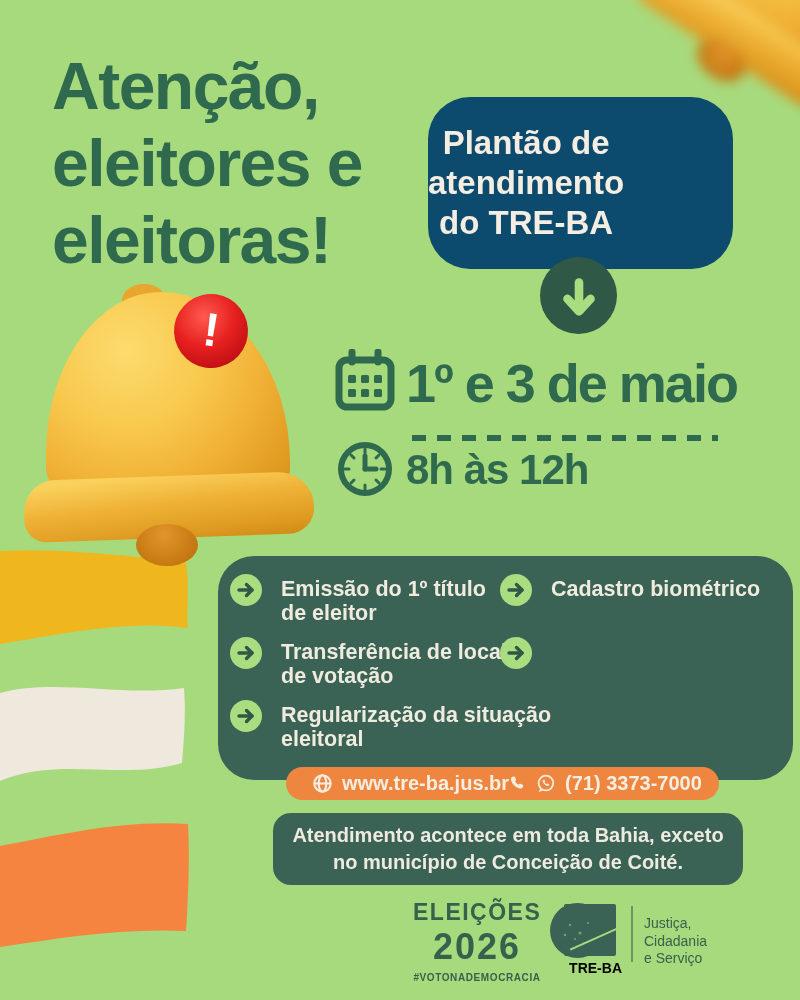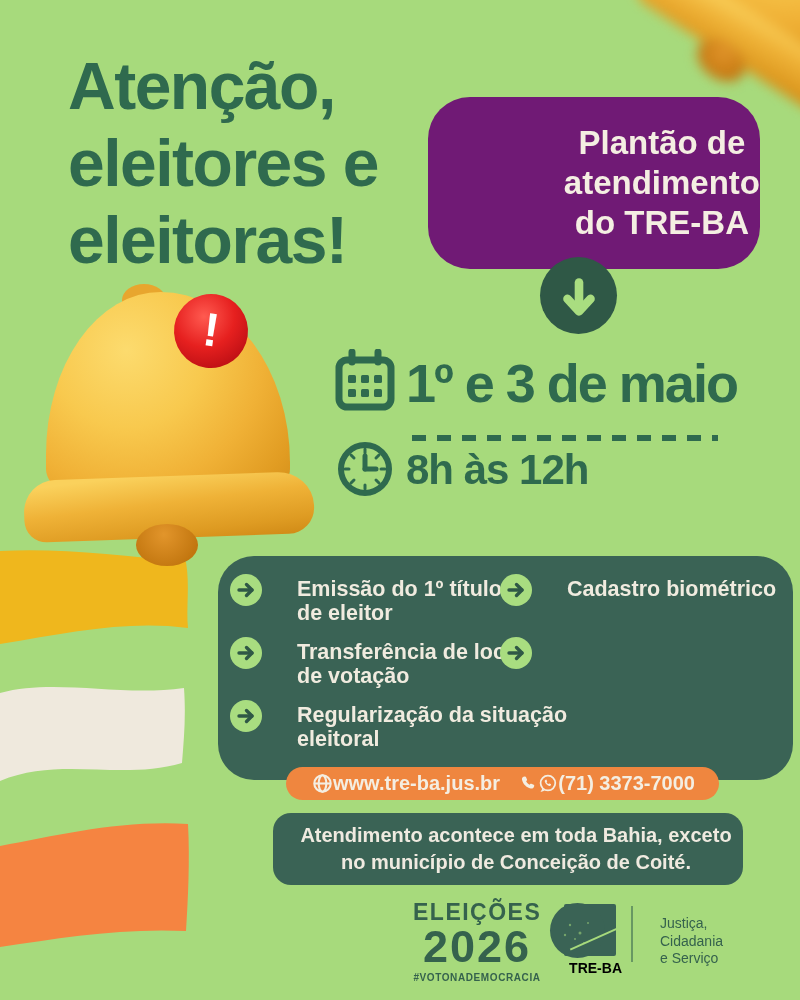--- a/index.html
+++ b/index.html
@@ -1,29 +1,29 @@
 <!DOCTYPE html>
 <html><head>
 <meta charset="utf-8">
 <style>
   * { margin:0; padding:0; box-sizing:border-box; }
   html,body { width:800px; height:1000px; }
   body { font-family:"Liberation Sans", sans-serif; }
   .poster { position:relative; width:800px; height:1000px; background:#A7DA7C; overflow:hidden; }
-  .prelined { white-space:pre-line;margin-left:16px; }
+  .prelined { white-space:pre-line; }
 
   
   .title { position:absolute; left:52px; top:48px; width:400px;
            font-size:66px; line-height:77px; font-weight:700; letter-spacing:-1.5px;
            color:#2F6A4E; z-index:6; }
 
   
-  .banner { position:absolute; left:428px; top:97px; width:332px; height:172px;
-            background:#701a75; border-radius:42px; z-index:3;
-            display:flex; align-items:center; justify-content:flex-end; }
+  .banner { position:absolute; left:428px; top:97px; width:305px; height:172px;
+            background:#0c4a6e; border-radius:42px; z-index:3;
+            display:flex; align-items:center; justify-content:flex-start; }
   .banner-text { font-size:33px; line-height:40px; font-weight:700; color:#F4EEE2;
                  text-align:center; }
   .arrow-circle { position:absolute; left:540px; top:257px; width:77px; height:77px;
                   border-radius:50%; background:#2F5846; z-index:4;
                   display:flex; align-items:center; justify-content:center; }
 
   
   .calendar-wrap { position:absolute; left:334px; top:349px; z-index:5; }
   .date-text { position:absolute; left:406px; top:352px; font-size:54px; font-weight:700;
                letter-spacing:-2px; color:#2F6A4E; z-index:5; white-space:nowrap; }
@@ -43,35 +43,35 @@
   .s2 { left:500px; top:574px; }
   .s3 { left:230px; top:637px; }
   .s4 { left:500px; top:637px; }
   .s5 { left:230px; top:700px; }
 
   
   .contact-pill { position:absolute; left:286px; top:767px; width:433px; height:33px;
                   background:#EF863F; border-radius:17px; z-index:5;
                   display:flex; align-items:center; justify-content:space-between;
                   padding:0 24px 0 26px; }
-  .pill-group { display:flex; align-items:center; }
+  .pill-group { display:flex; align-items:center; gap:9px; }
   .pill-text { font-size:20px; font-weight:700; color:#F4EEE2; white-space:nowrap; }
 
   
   .notice-box { position:absolute; left:273px; top:813px; width:470px; height:72px;
                 background:#3A6355; border-radius:18px; z-index:3;
                 display:flex; align-items:center; justify-content:center; }
   .notice-text { font-size:20px; line-height:27px; font-weight:700; color:#EFEAE0;
                  text-align:center; }
 
   
   .elections { position:absolute; left:413px; top:899px; width:128px; text-align:center;
                color:#35624D; z-index:3; }
   .elections-word { font-size:23px; font-weight:700; letter-spacing:1.5px; }
-  .elections-year { font-size:45px; line-height:42px; font-weight:700; letter-spacing:2px; }
+  .elections-year { font-size:36px; line-height:42px; font-weight:700; letter-spacing:2px; }
   .elections-hash { font-size:10px; font-weight:700; letter-spacing:0.6px; margin-top:4px; }
   .treba-logo { position:absolute; left:550px; top:902px; width:72px; height:76px; z-index:3; }
   .treba-square { position:absolute; left:14px; top:2px; width:52px; height:52px;
                   background:#3A6355; border-radius:2px; }
   .treba-diag { position:absolute; left:18px; top:36px; width:52px; height:2px;
                 background:#A7DA7C; transform:rotate(-24deg); }
   .treba-circle { position:absolute; left:0; top:1px; width:55px; height:55px;
                   border-radius:50%; background:#3A6355; overflow:hidden; }
   .treba-label { position:absolute; left:0; top:58px; width:72px; text-align:right;
                  font-size:14px; font-weight:700; color:#000000; }

